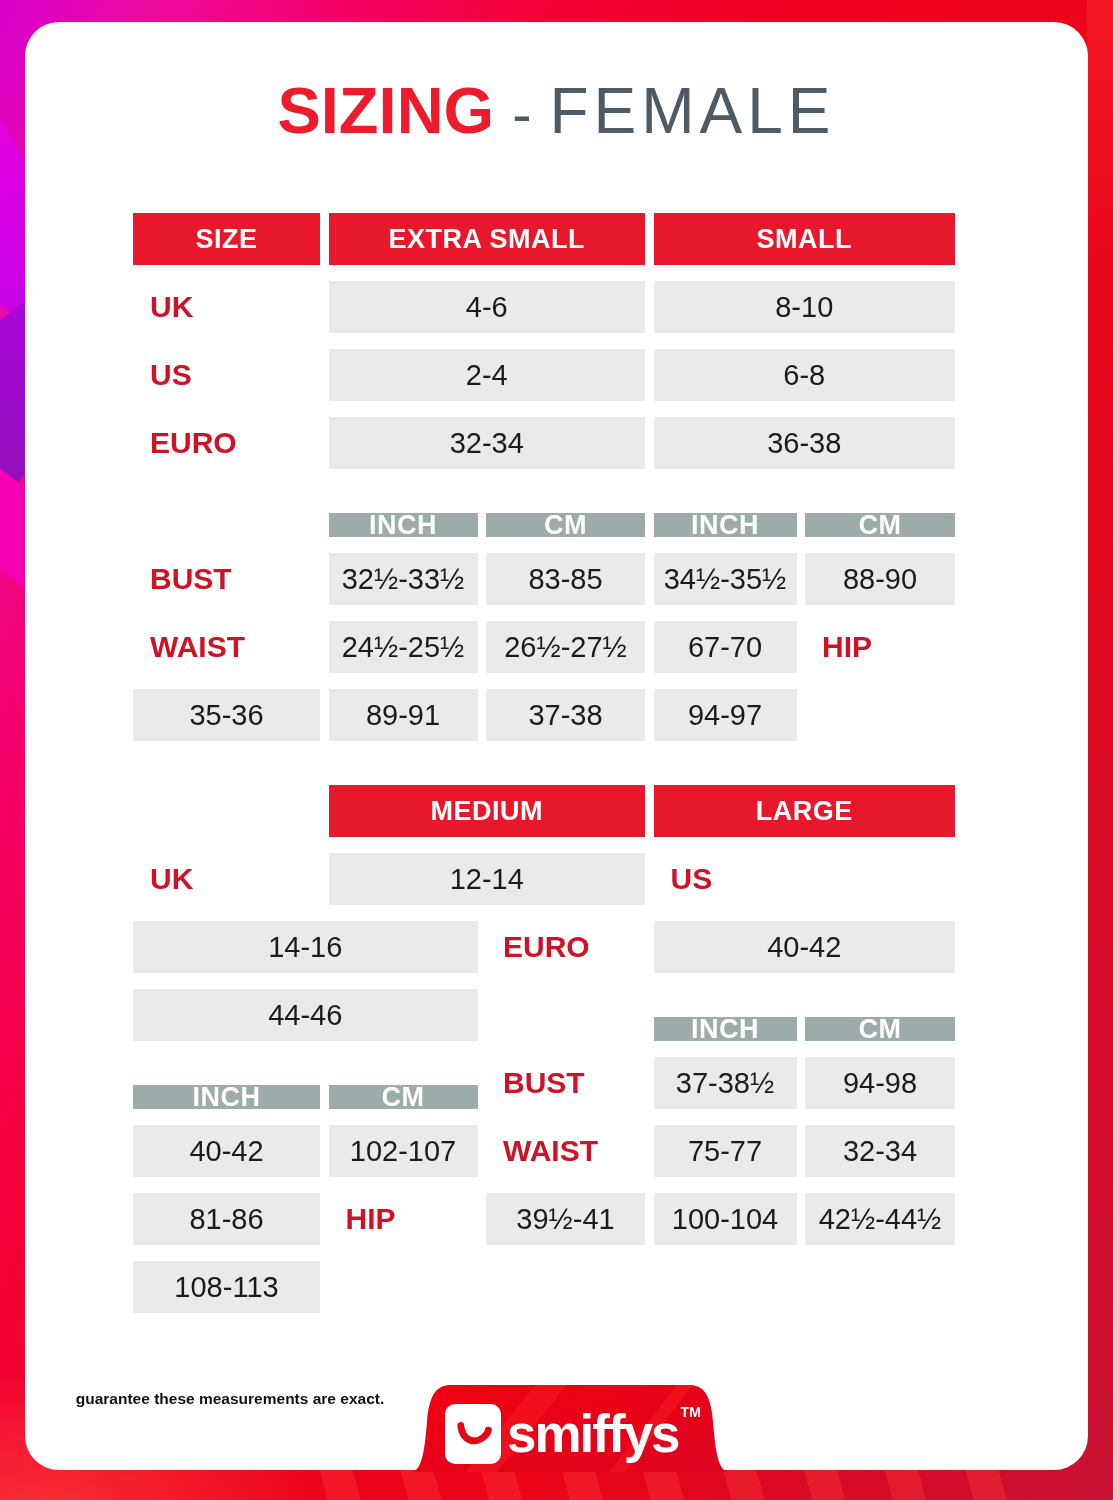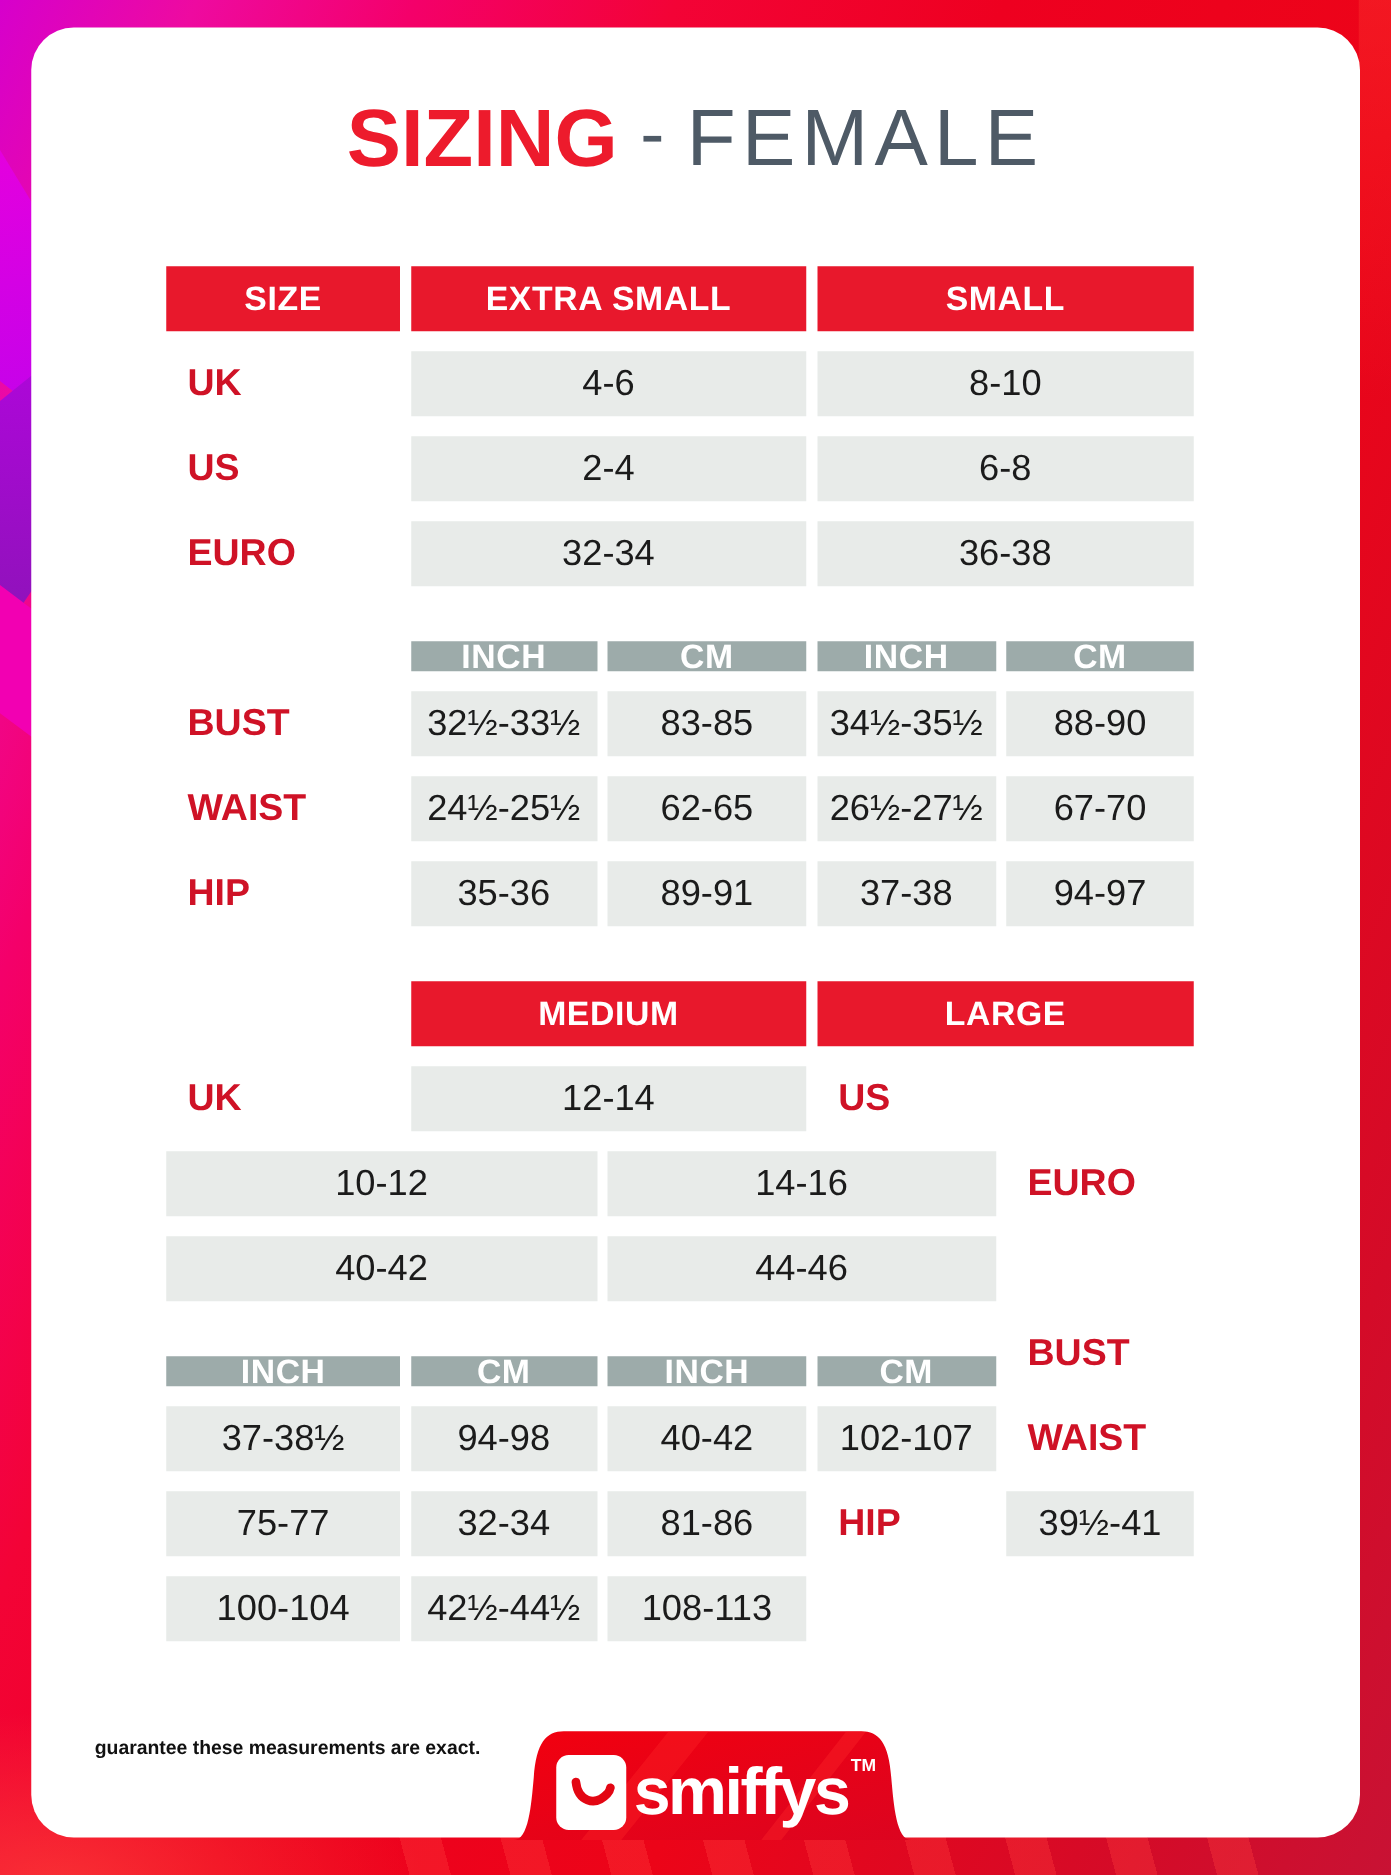--- a/index.html
+++ b/index.html
@@ -28,21 +28,21 @@
   .streak-tr{position:absolute;right:0;top:0;width:26px;height:320px;
     background:linear-gradient(180deg, rgba(255,60,50,.35), rgba(255,60,50,0));}
 
   .card{
     position:absolute;left:25px;top:22px;width:1063px;height:1448px;
     background:#ffffff;border-radius:34px;z-index:1;
   }
 
   .title{
     position:absolute;left:0;top:78px;width:100%;z-index:2;
-    display:flex;align-items:flex-start;justify-content:center;gap:18px;
+    display:flex;align-items:flex-end;justify-content:center;gap:18px;
     line-height:1;
   }
   .t-red{color:#ed1b2c;font-weight:bold;font-size:65px;letter-spacing:0;}
   .t-dash{color:#4e5a66;font-size:58px;font-weight:normal;}
   .t-gray{color:#4e5a66;font-size:64px;font-weight:normal;letter-spacing:5px;}
 
   .size-table{
     position:absolute;left:133px;width:822px;z-index:2;
     display:grid;
     grid-template-columns:187px 149px 159px 143px 150px;
@@ -125,41 +125,39 @@
     <div class="h-gray">CM</div>
 
     <div class="rlabel">BUST</div>
     <div class="cell">32½-33½</div>
     <div class="cell">83-85</div>
     <div class="cell">34½-35½</div>
     <div class="cell">88-90</div>
 
     <div class="rlabel">WAIST</div>
     <div class="cell">24½-25½</div>
-    <div class="cell">62-65</div>
     <div class="cell">26½-27½</div>
     <div class="cell">67-70</div>
 
     <div class="rlabel">HIP</div>
     <div class="cell">35-36</div>
     <div class="cell">89-91</div>
     <div class="cell">37-38</div>
     <div class="cell">94-97</div>
   </section>
 
   <section class="size-table t2">
     <div class="spacer"></div>
     <div class="h-red span2">MEDIUM</div>
     <div class="h-red span2">LARGE</div>
 
     <div class="rlabel">UK</div>
     <div class="cell span2">12-14</div>
 
     <div class="rlabel">US</div>
-    <div class="cell span2">10-12</div>
     <div class="cell span2">14-16</div>
 
     <div class="rlabel">EURO</div>
     <div class="cell span2">40-42</div>
     <div class="cell span2">44-46</div>
 
     <div class="spacer"></div>
     <div class="h-gray">INCH</div>
     <div class="h-gray">CM</div>
     <div class="h-gray">INCH</div>

